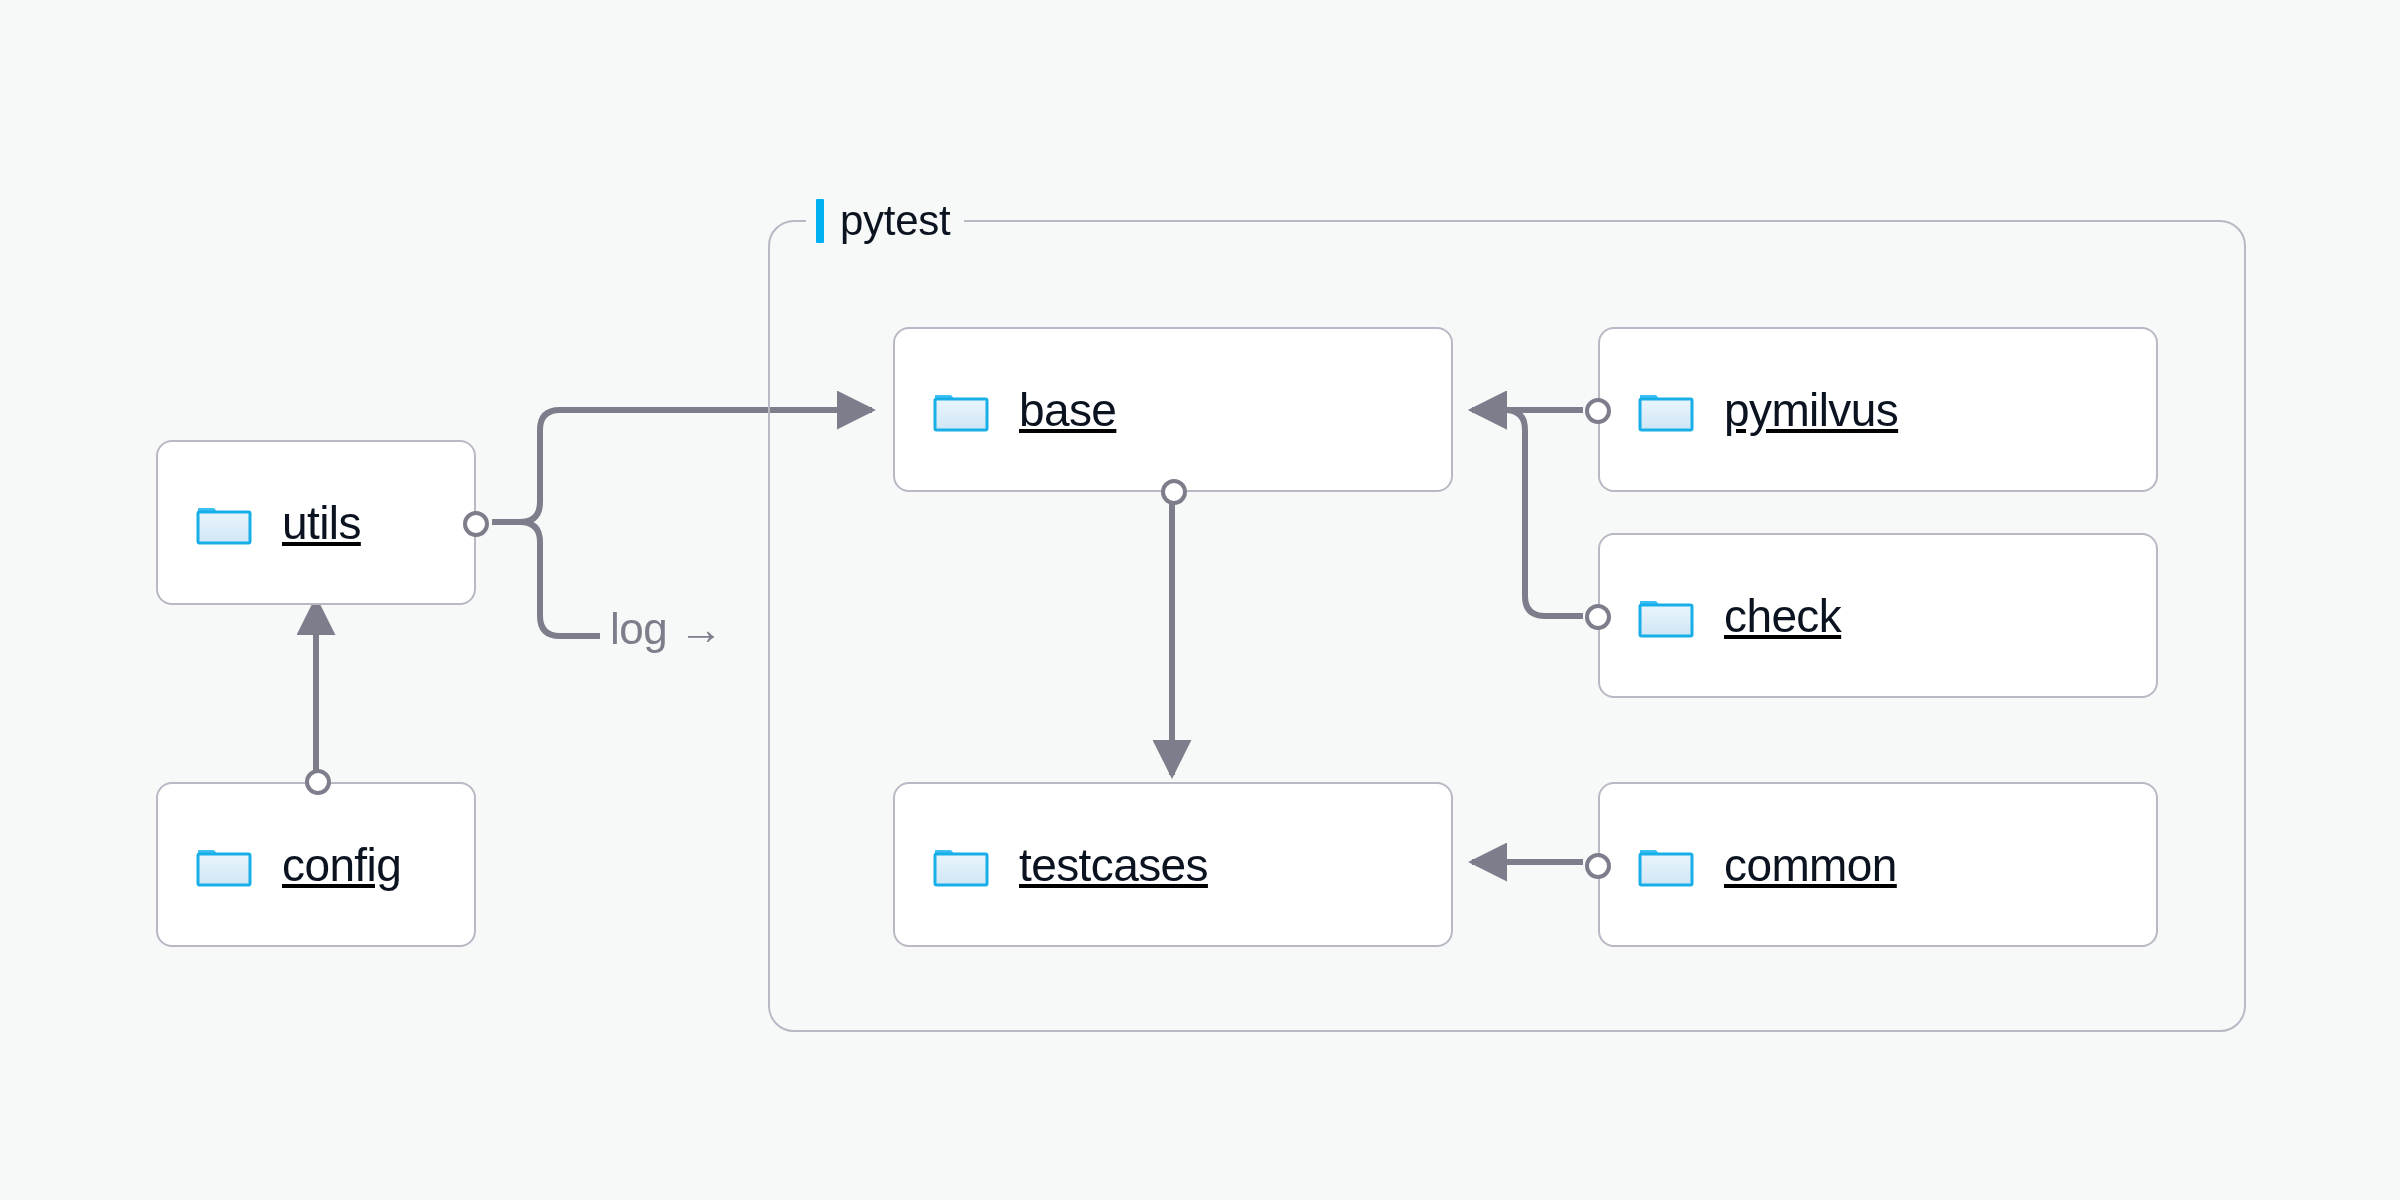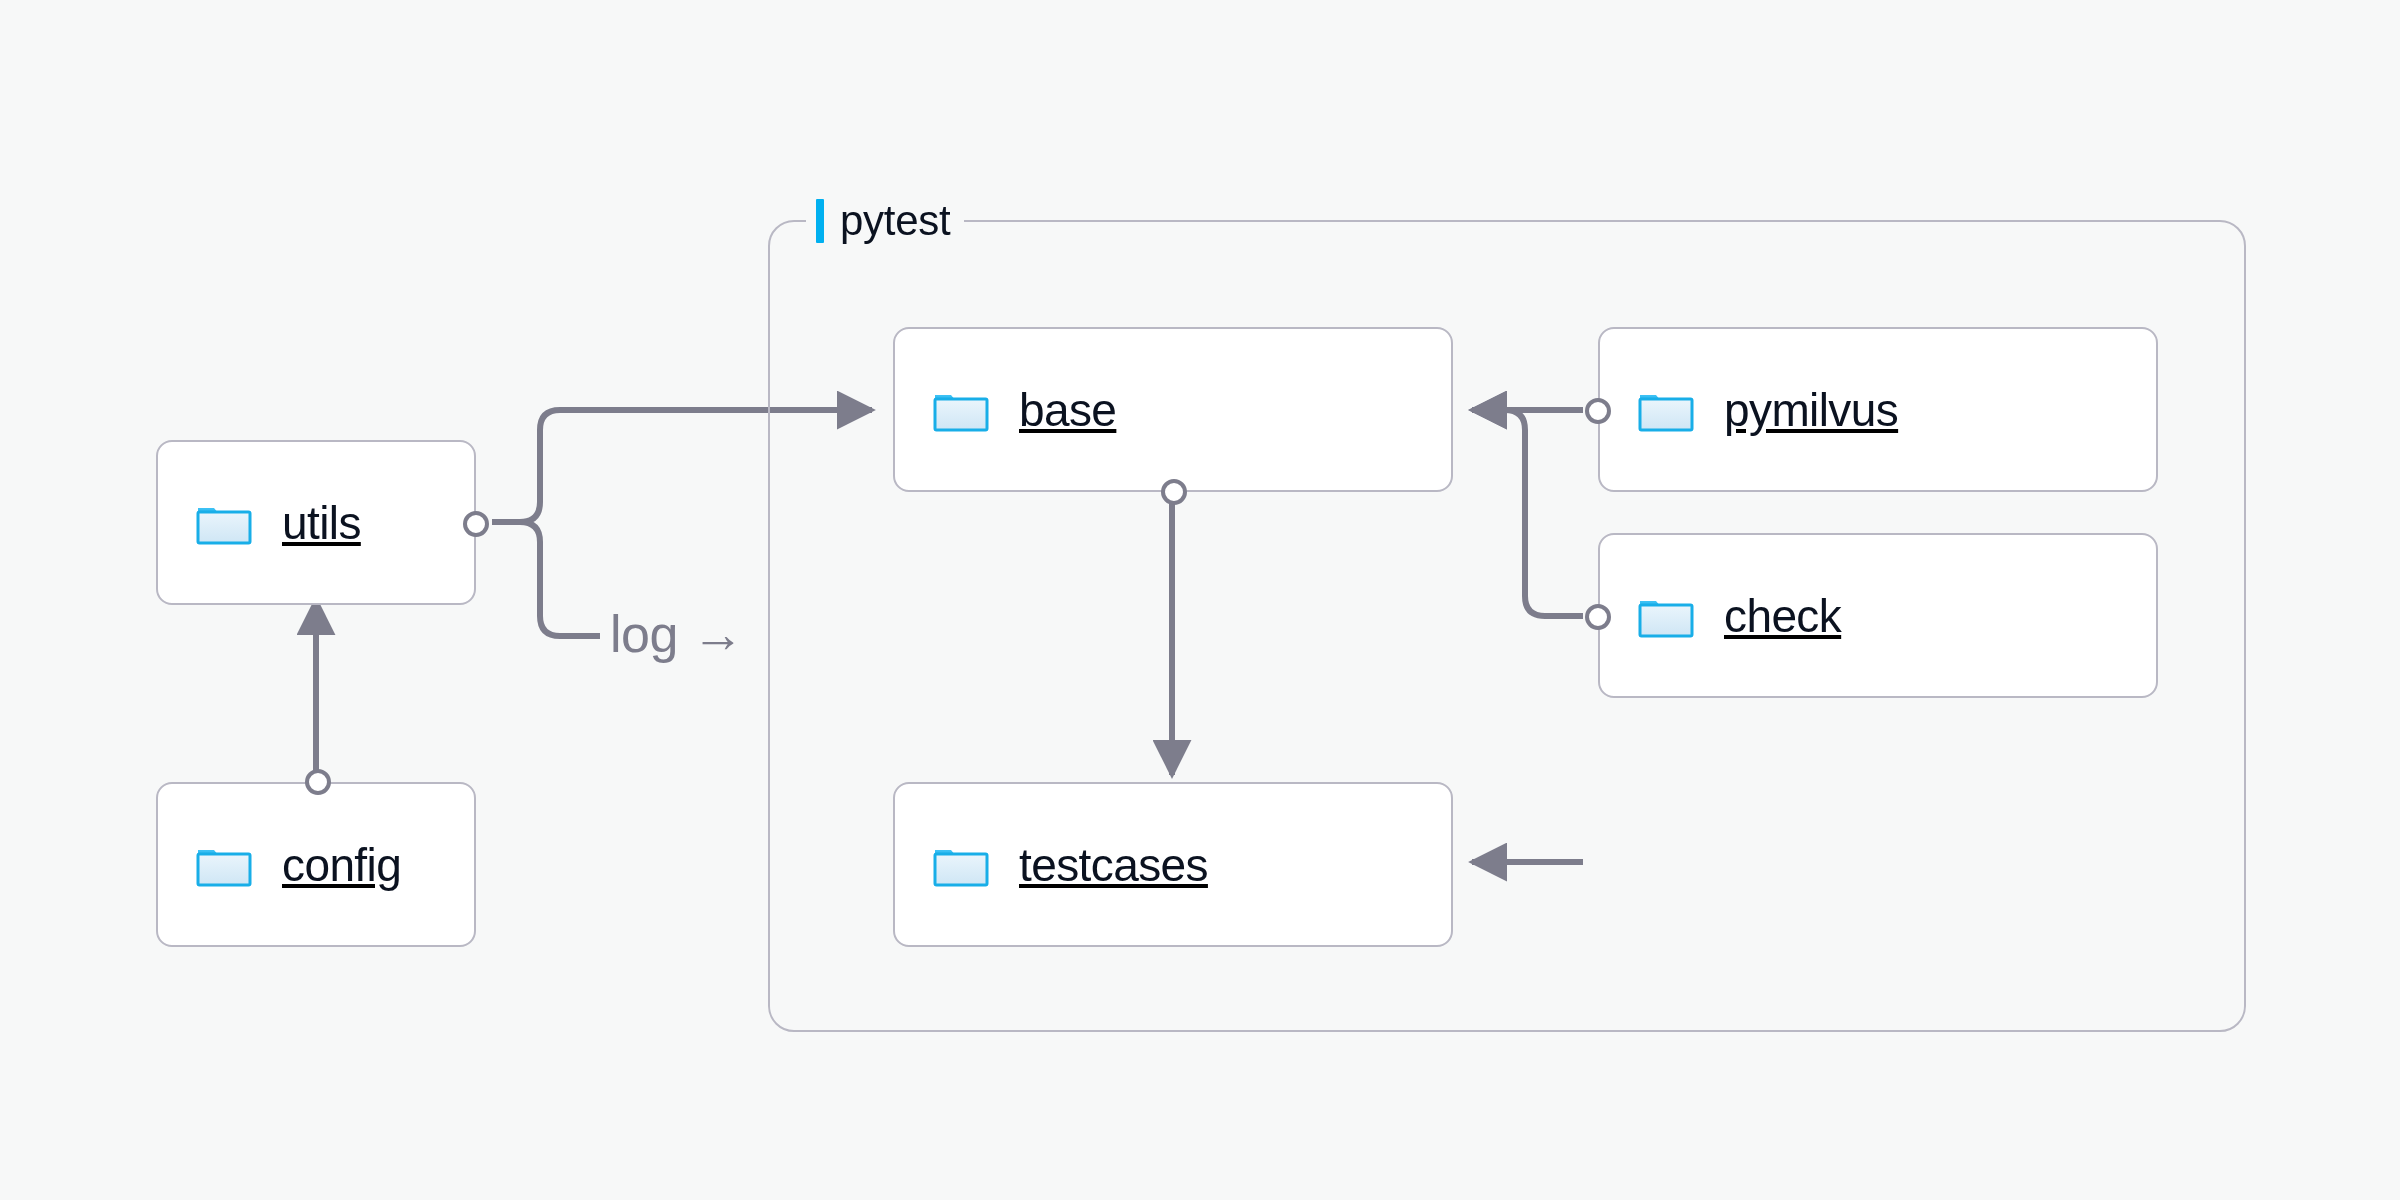--- a/index.html
+++ b/index.html
@@ -75,21 +75,21 @@
     position: absolute;
     width: 26px; height: 26px;
     border-radius: 50%;
     background: #ffffff;
     border: 4px solid #7d7d8c;
   }
 
   
   .edge-label {
     position: absolute;
-    font-size: 52px;
+    font-size: 44px;
     color: #7d7d8c;
     letter-spacing: -0.5px;
     white-space: nowrap;
     background: #f7f8f8;
     padding: 0 6px;
   }
 </style>
 </head>
 <body>
 
@@ -192,16 +192,24 @@
 
   <div class="node" style="left:1598px; top:327px; width:560px; height:165px;">
     <svg class="folder-icon" viewBox="0 0 56 46">
       <path d="M2 8 h16 l5 6 h31 v4 H2 z" fill="url(#folderTab)"></path>
       <rect x="2" y="12" width="52" height="31" rx="1.5" fill="url(#folderBody)" stroke="#18aee8" stroke-width="3"></rect>
     </svg>
     <span class="node-label">pymilvus</span>
     <span class="port" style="left:-15px; top:69px;"></span>
   </div>
 
+  <div class="node" style="left:1598px; top:782px; width:560px; height:165px;">
+    <svg class="folder-icon" viewBox="0 0 56 46">
+      <path d="M2 8 h16 l5 6 h31 v4 H2 z" fill="url(#folderTab)"></path>
+      <rect x="2" y="12" width="52" height="31" rx="1.5" fill="url(#folderBody)" stroke="#18aee8" stroke-width="3"></rect>
+    </svg>
+    <span class="node-label">common</span>
+    <span class="port" style="left:-15px; top:69px;"></span>
+  </div>
 
   <div class="edge-label" style="left:604px; top:604px;">log →</div>
 
 </div>
 
 </body></html>

